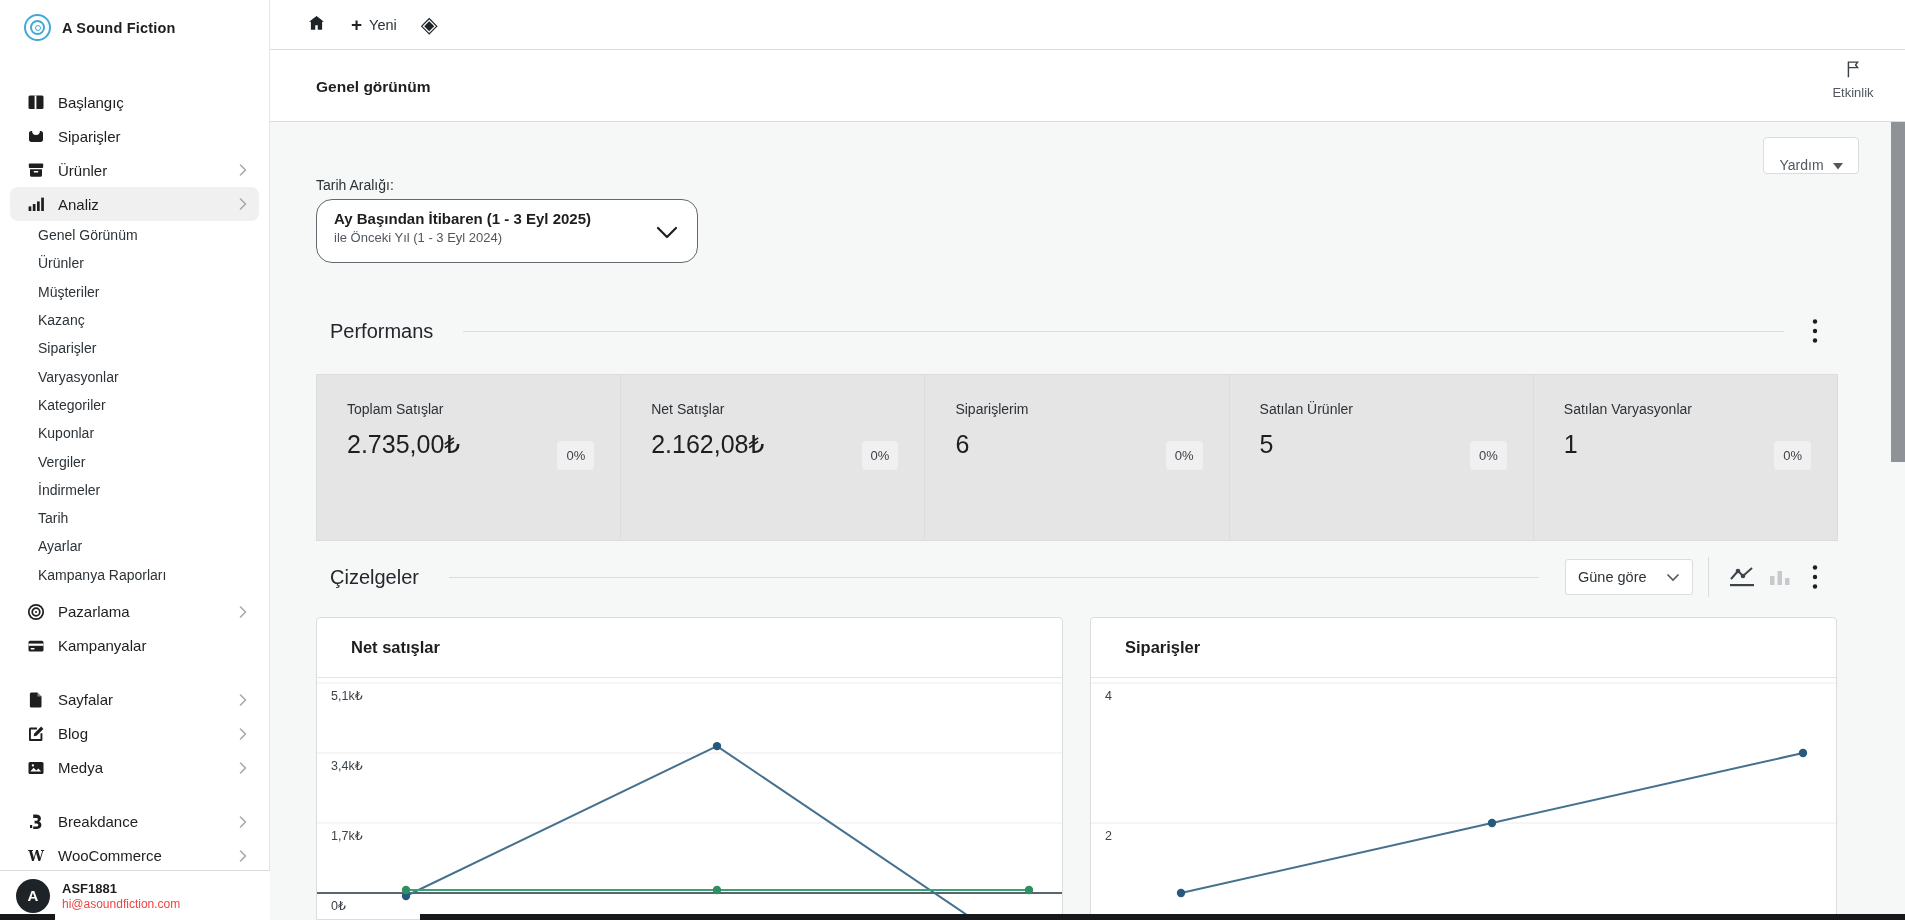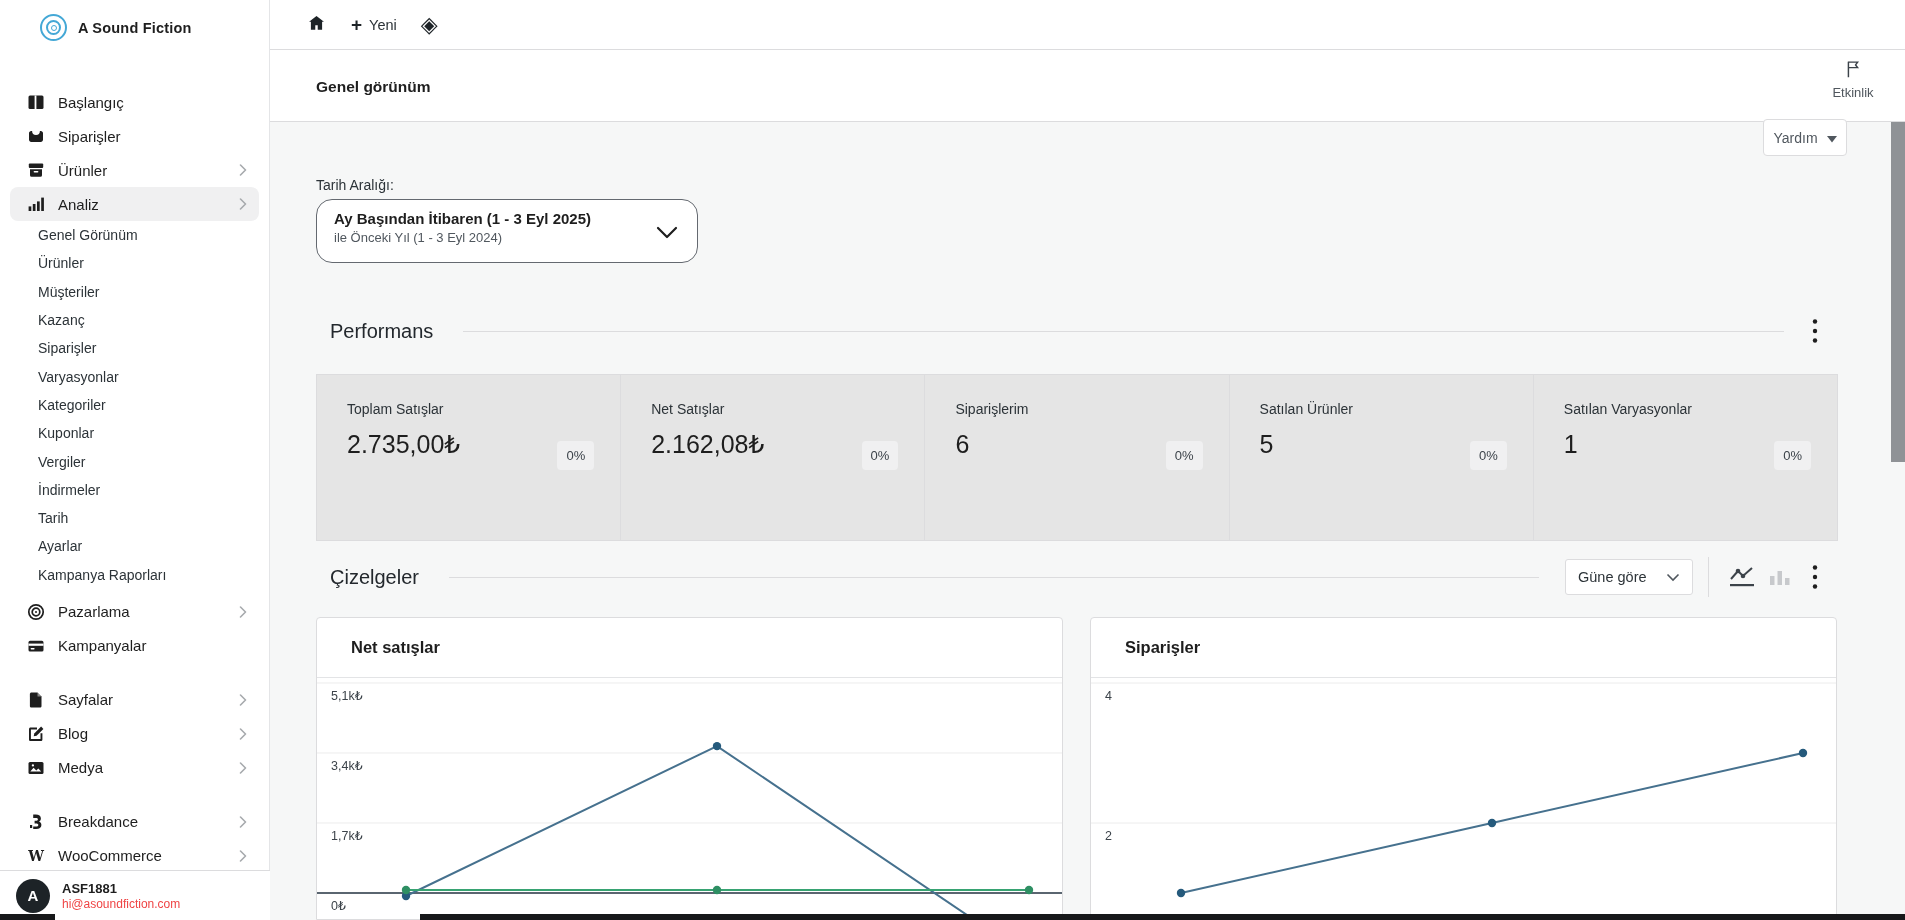--- a/index.html
+++ b/index.html
@@ -3,21 +3,21 @@
 <meta charset="utf-8">
 <style>
   html,body{margin:0;padding:0;}
   body{
     width:1905px;height:920px;overflow:hidden;position:relative;
     background:#f6f7f7;color:#1e1e1e;
     font-family:"Liberation Sans","DejaVu Sans",sans-serif;
   }
   
   .sidebar{position:absolute;left:0;top:0;width:270px;height:920px;background:#fff;border-right:1px solid #e4e5e7;box-sizing:border-box;z-index:5;}
-  .logo{display:flex;align-items:center;gap:11px;padding:14px 0 0 40px;cursor:pointer;}
+  .logo{display:flex;align-items:center;gap:11px;padding:14px 0 0 24px;cursor:pointer;}
   .logo-icon{width:27px;height:27px;border:2.5px solid #44a8d6;border-radius:50%;display:flex;align-items:center;justify-content:center;box-sizing:border-box;flex:none;}
   .lr1{width:15px;height:15px;border:2.5px solid #44a8d6;border-radius:50%;display:flex;align-items:center;justify-content:center;box-sizing:border-box;}
   .lr1::after{content:"";width:6px;height:6px;border:1.8px solid #44a8d6;border-radius:50%;box-sizing:border-box;}
   .logo-text{font-size:14.5px;font-weight:bold;letter-spacing:.2px;}
   .nav{margin-top:44px;}
   .nav-group{margin-top:20px;}
   .nav-group:first-child{margin-top:0;}
   .nav-item{display:flex;align-items:center;height:34px;margin:0 10px;padding:0 12px 0 16px;border-radius:8px;cursor:pointer;}
   .nav-item.active{background:#f0f0f1;}
   .nav-icon{width:20px;height:20px;margin-right:12px;flex:none;display:flex;}
@@ -32,21 +32,21 @@
   .user-email{font-size:12px;color:#ef4444;line-height:14px;}
   
   .adminbar{position:absolute;left:270px;top:0;width:1635px;height:50px;background:#fff;border-bottom:1px solid #dcdcde;display:flex;align-items:center;box-sizing:border-box;padding-left:36px;gap:24px;z-index:4;}
   .ab-btn{display:flex;align-items:center;gap:7px;cursor:pointer;color:#2c3338;font-size:14.5px;}
   .ab-plus{font-size:19px;font-weight:bold;line-height:1;color:#1d2327;}
   .ab-diamond{font-size:22px;color:#1d2327;line-height:1;}
   .pageheader{position:absolute;left:270px;top:50px;width:1635px;height:72px;background:#fff;border-bottom:1px solid #dcdcde;box-sizing:border-box;z-index:3;}
   .page-title{position:absolute;left:46px;top:28px;font-size:15.5px;font-weight:bold;}
   .activity{position:absolute;right:16px;top:8px;width:72px;text-align:center;cursor:pointer;}
   .activity-label{font-size:13px;color:#50575e;margin-top:1px;}
-  .helptab{position:absolute;left:1763px;top:119px;width:84px;height:37px;background:#fff;border:1px solid #dcdcde;border-radius:4px;display:flex;align-items:center;justify-content:center;gap:9px;font-size:14px;color:#50575e;box-sizing:border-box;cursor:pointer;z-index:3;}
+  .helptab{position:absolute;left:1763px;top:137px;width:96px;height:37px;background:#fff;border:1px solid #dcdcde;border-radius:4px;display:flex;align-items:flex-end;justify-content:center;gap:9px;font-size:14px;color:#50575e;box-sizing:border-box;cursor:pointer;z-index:3;}
   .vthumb{position:absolute;right:0;top:122px;width:14px;height:340px;background:#8f9296;z-index:6;cursor:pointer;}
   
   .datelabel{position:absolute;left:316px;top:177px;font-size:14px;color:#2c3338;}
   .datepicker{position:absolute;left:316px;top:199px;width:382px;height:64px;background:#fff;border:1px solid #646970;border-radius:16px;box-sizing:border-box;padding:10px 50px 0 17px;cursor:pointer;}
   .dp-main{font-size:15px;font-weight:bold;color:#1e1e1e;white-space:nowrap;}
   .dp-sub{font-size:13px;color:#50575e;margin-top:3px;white-space:nowrap;}
   .dp-chev{position:absolute;right:19px;top:26px;display:flex;}
   
   .sect{position:absolute;left:330px;right:85px;display:flex;align-items:center;}
   .sect-title{font-size:20px;color:#23282d;white-space:nowrap;}

